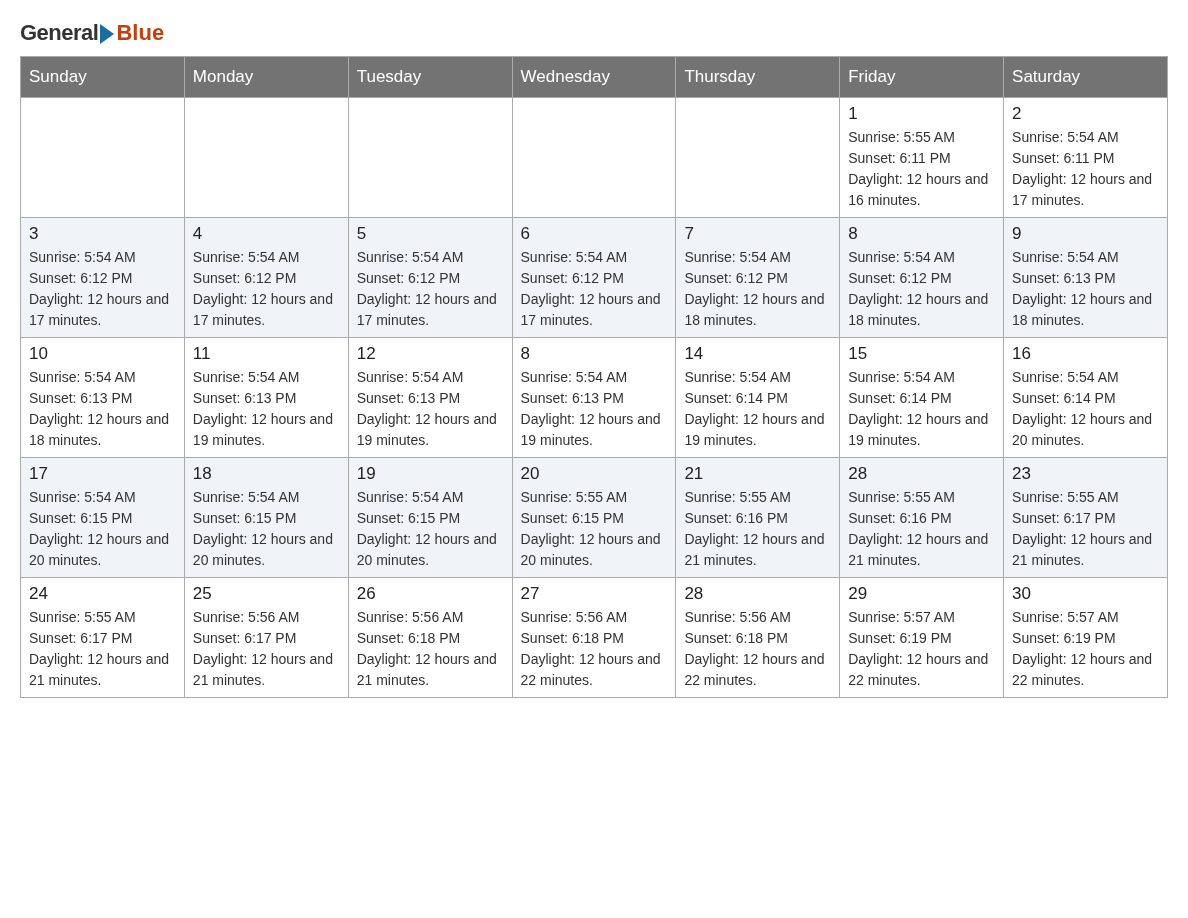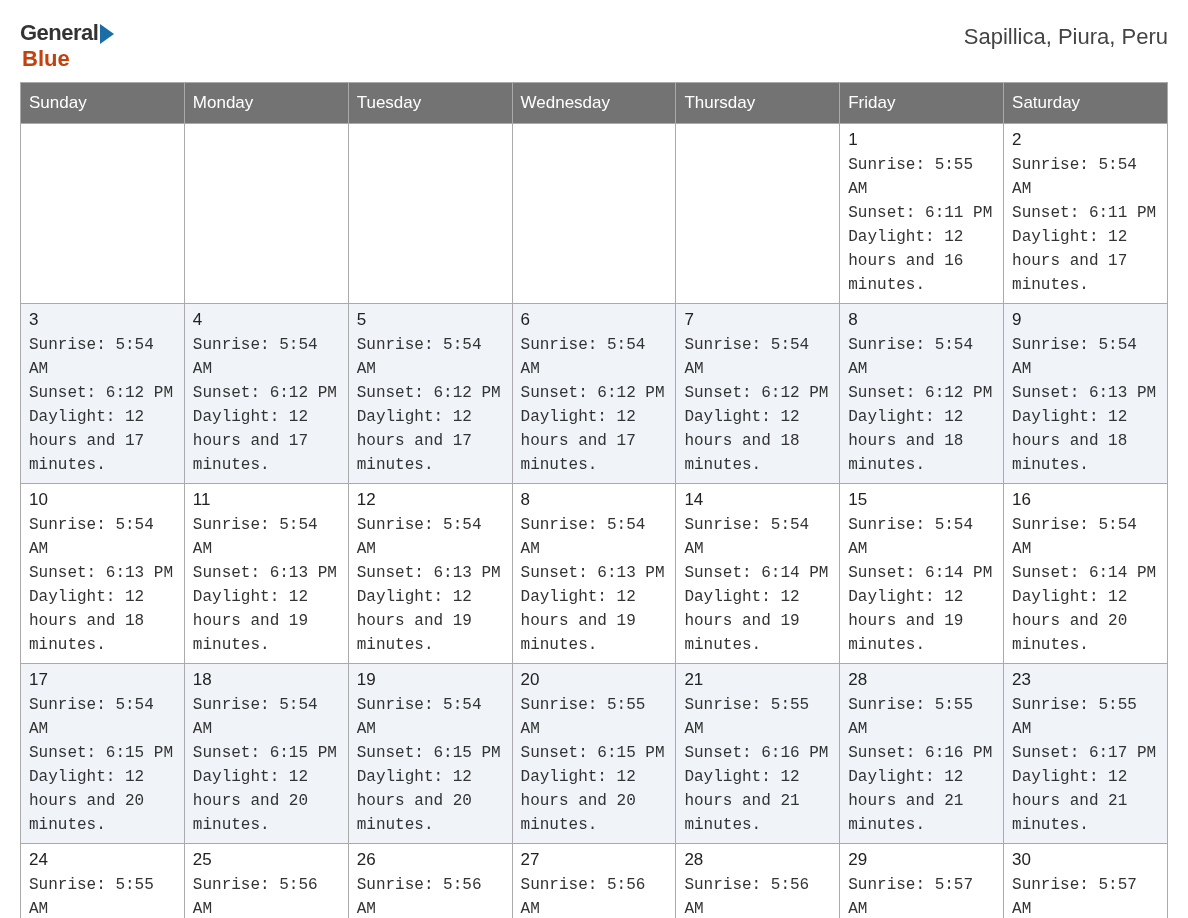--- a/index.html
+++ b/index.html
@@ -11,21 +11,20 @@
       min-height: 918px;
     }
     .header {
       display: flex;
       justify-content: space-between;
       align-items: flex-start;
       margin-bottom: 10px;
     }
     .logo {
       display: flex;
-      flex-direction: column;
       align-items: flex-start;
     }
     .logo-top {
       display: flex;
       align-items: center;
     }
     .logo-general {
       font-size: 22px;
       font-weight: bold;
       color: #333;
@@ -88,24 +87,23 @@
       background: #f0f4f8;
     }
     .day-number {
       font-size: 17px;
       font-weight: normal;
       color: #222;
       display: block;
       margin-bottom: 3px;
     }
     .day-info {
-      font-size: 16px;
+      font-size: 14px;
       color: #333;
       line-height: 1.5;
-      font-family: Liberation Mono, monospace;
     }
     .empty-cell {
       background: #fff;
     }
     .calendar tr:first-child td {
       height: 110px;
     }
     .calendar tbody tr td {
       height: 115px;
     }
@@ -115,21 +113,20 @@
 
 <div class="header">
   <div class="logo">
     <div class="logo-top">
       <span class="logo-general">General</span>
       <div class="logo-arrow"></div>
     </div>
     <span class="logo-blue">Blue</span>
   </div>
   <div class="title-block">
-    <div class="title-location">Sapillica, Piura, Peru</div>
   </div>
 </div>
 
 <table class="calendar">
   <thead>
     <tr>
     <th>Sunday</th>
         <th>Monday</th>
         <th>Tuesday</th>
         <th>Wednesday</th>

